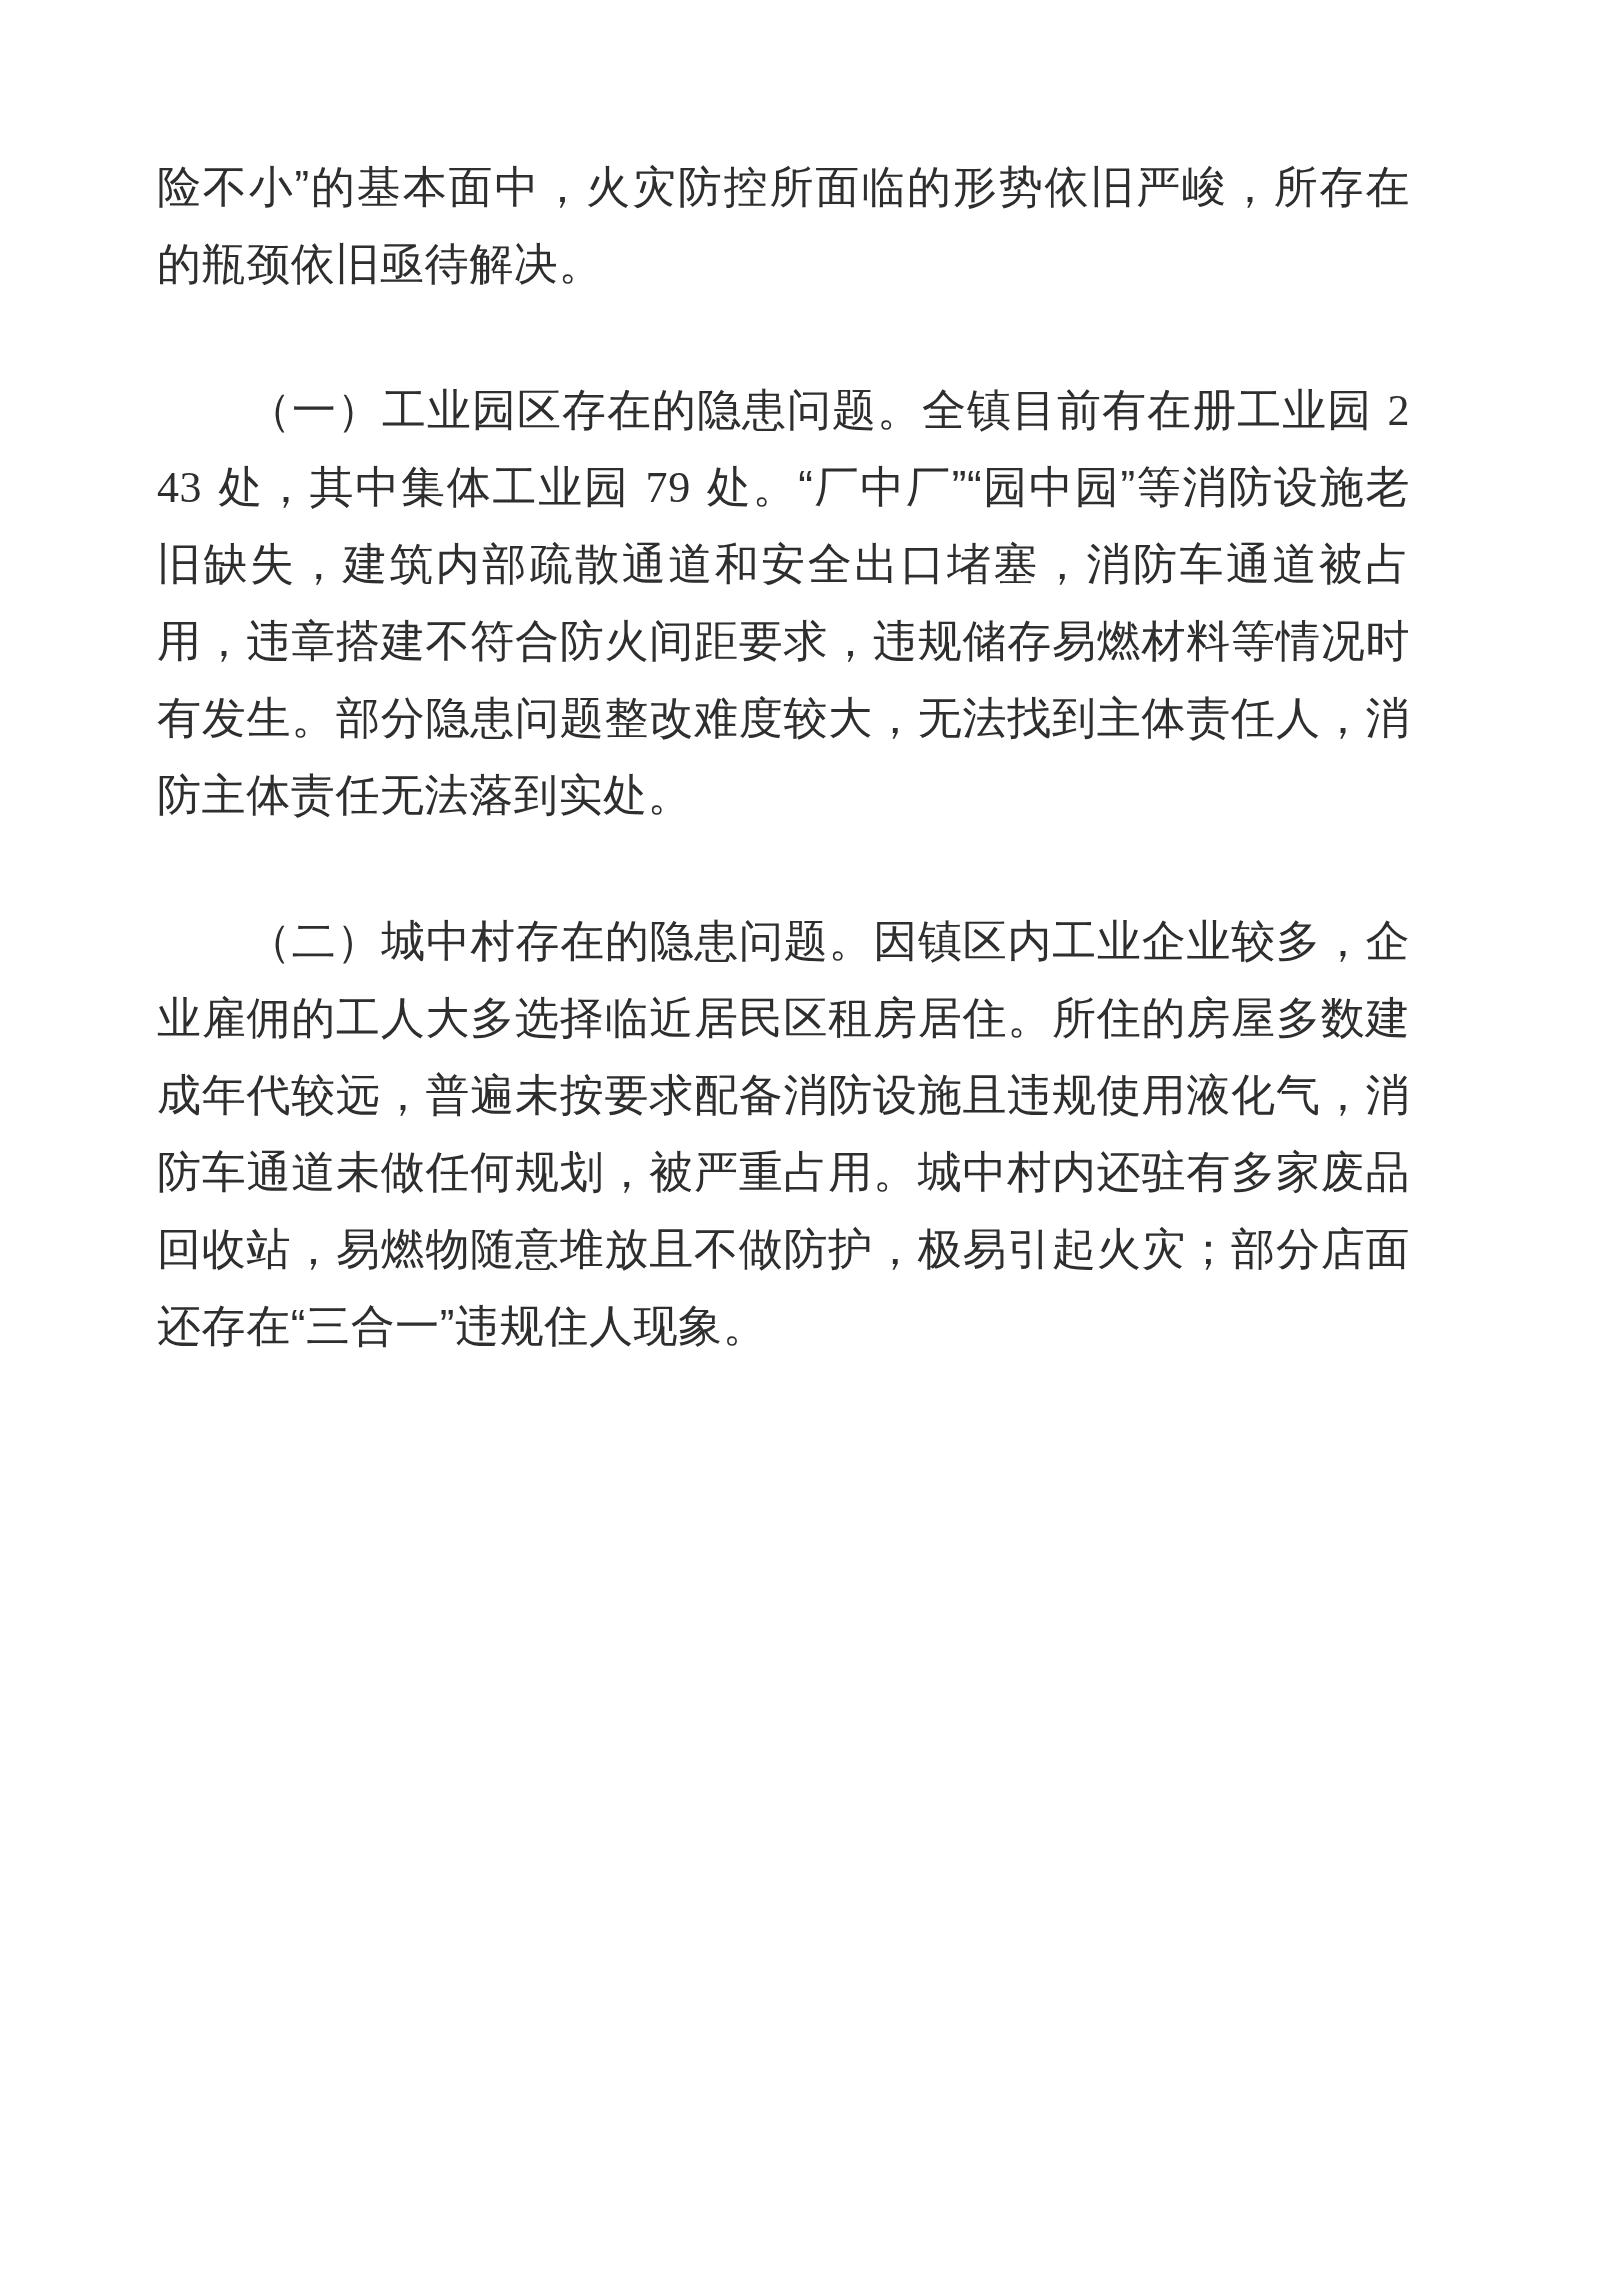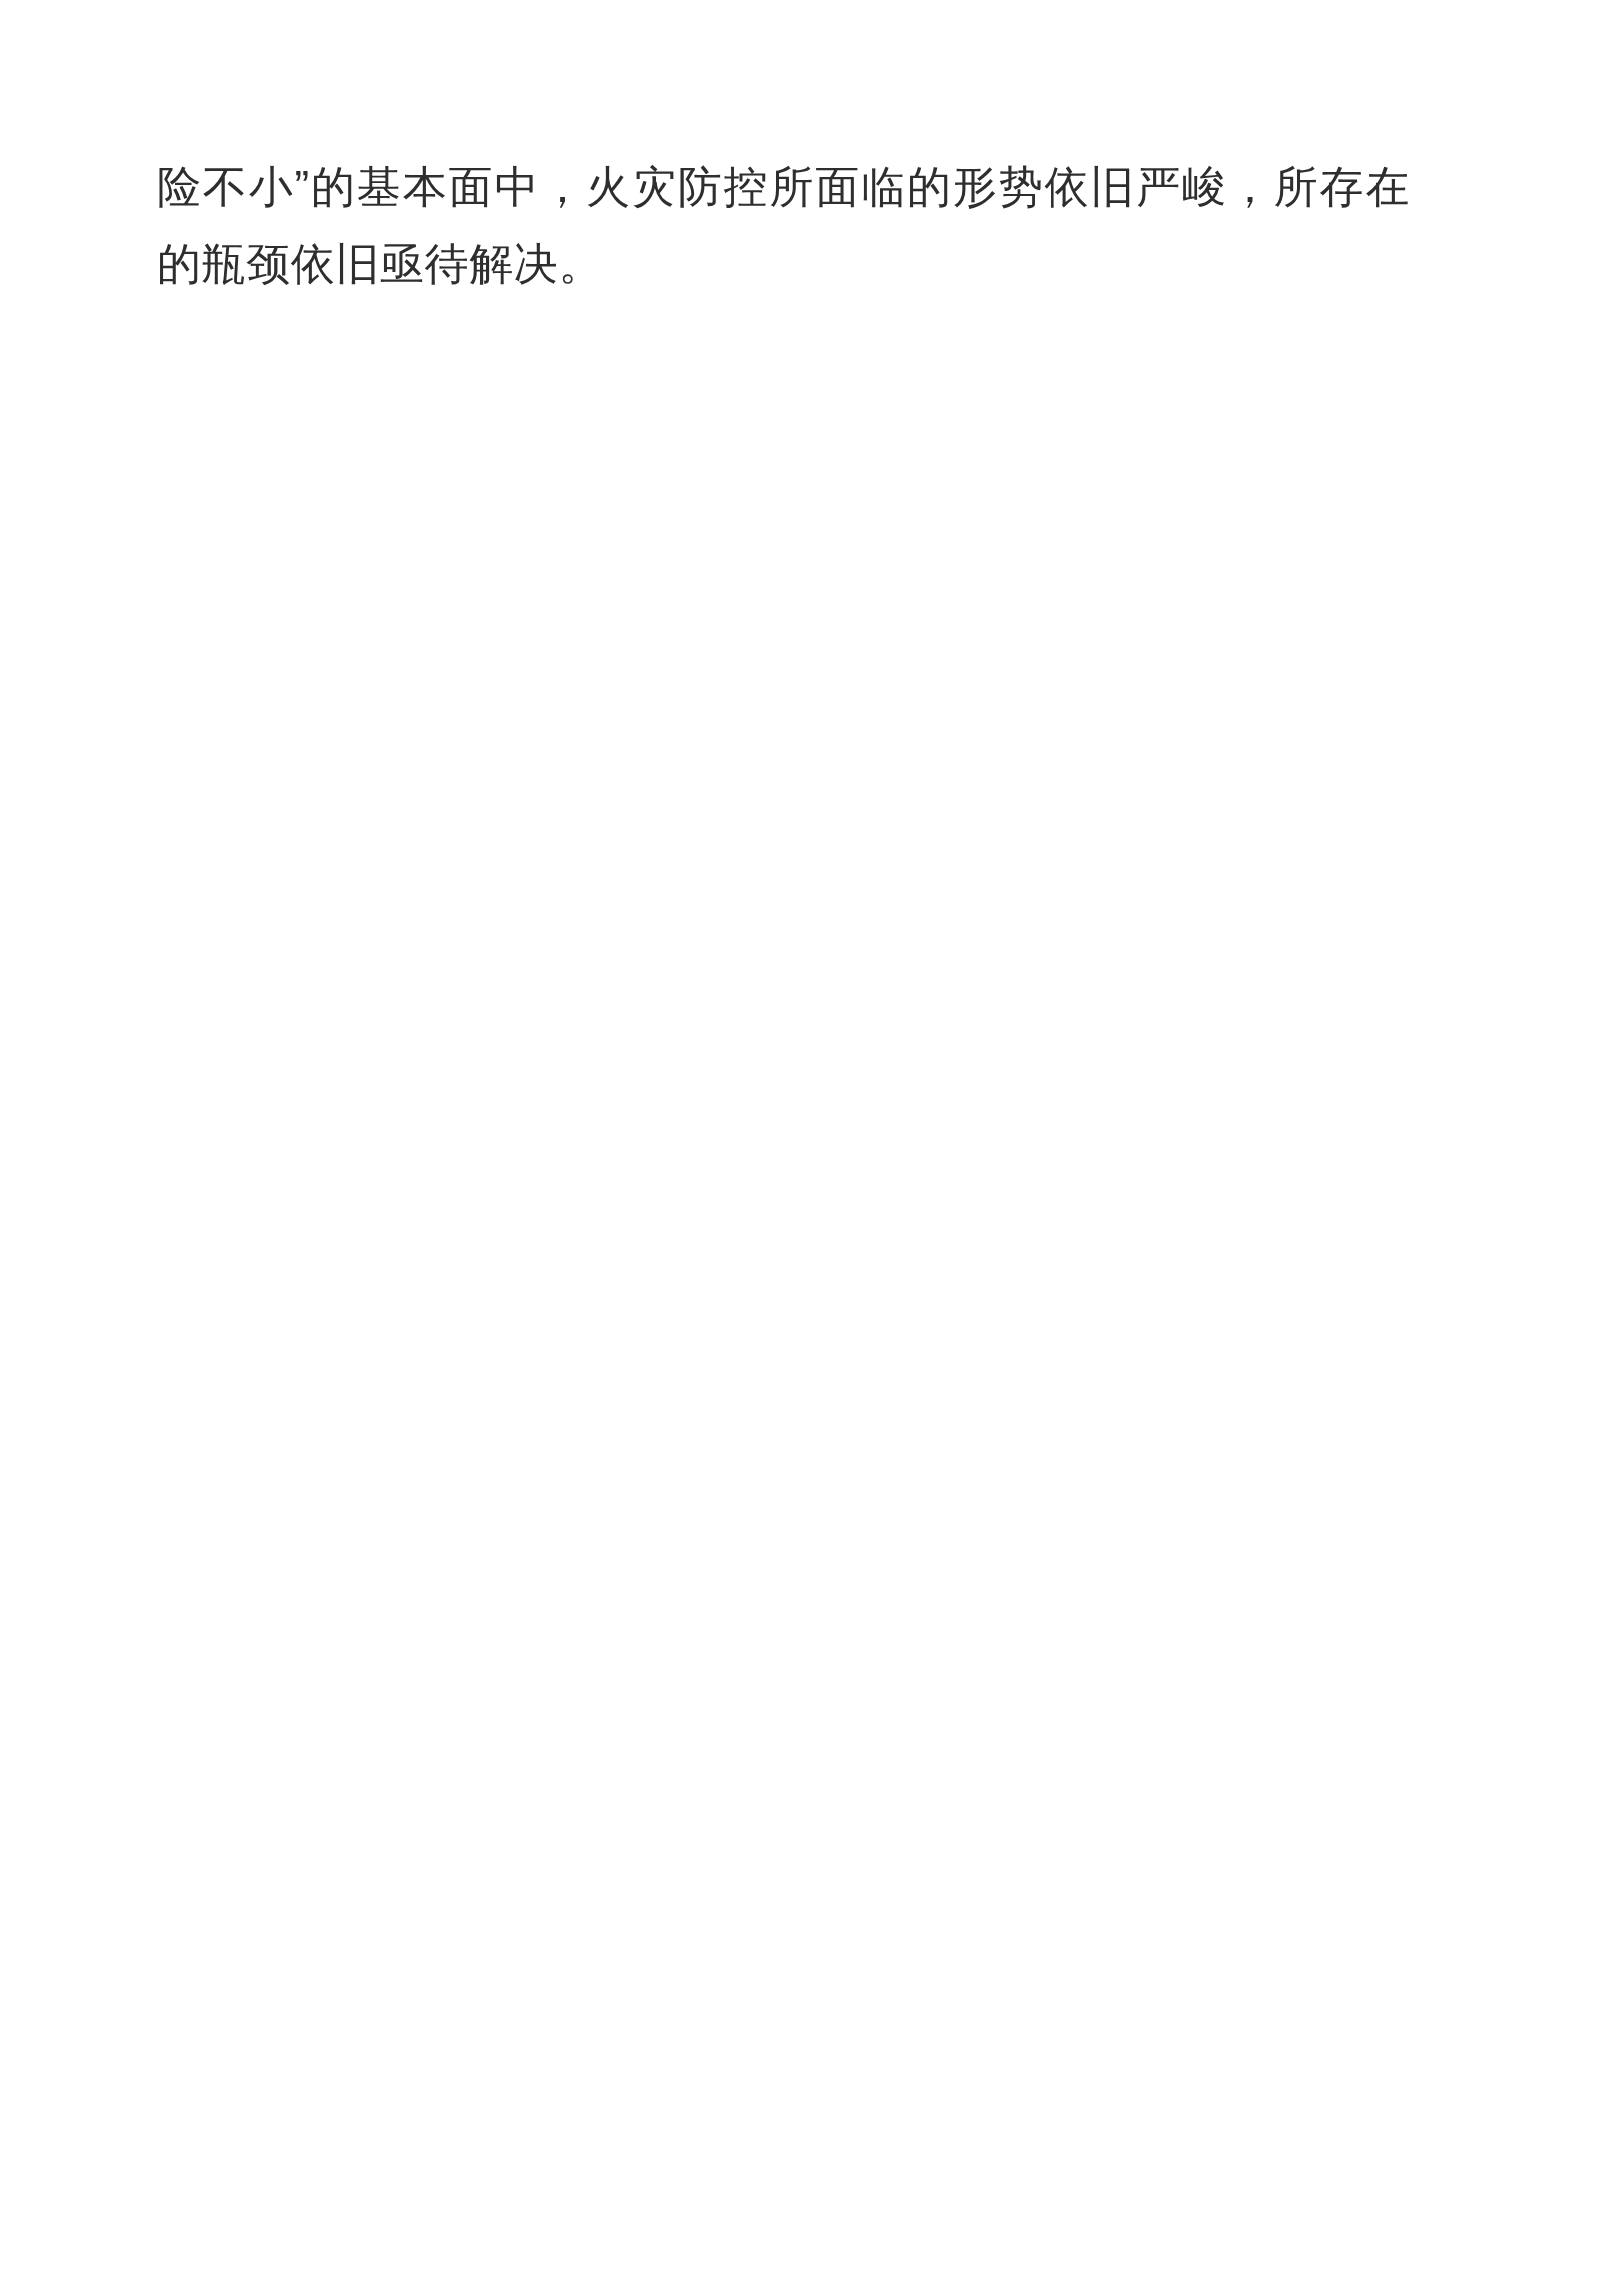--- a/index.html
+++ b/index.html
@@ -56,18 +56,20 @@
 </style>
 </head>
 <body>
 
 <div class="page">
   <div class="doc-body">
 
     <p class="para"><span class="cjk">险不小”的基本面中，火灾防控所面临的形势依旧严峻，所存在的瓶颈依旧亟待解决。</span></p>
 
 
+    <p class="para indent gap-top-2"><span class="cjk">（一）工业园区存在的隐患问题。全镇目前有在册工业园 </span><span class="num">243</span><span class="cjk"> 处，其中集体工业园 </span><span class="num">79</span><span class="cjk"> 处。“厂中厂”“园中园”等消防设施老旧缺失，建筑内部疏散通道和安全出口堵塞，消防车通道被占用，违章搭建不符合防火间距要求，违规储存易燃材料等情况时有发生。部分隐患问题整改难度较大，无法找到主体责任人，消防主体责任无法落到实处。</span></p>
 
+    <p class="para indent gap-top-2"><span class="cjk">（二）城中村存在的隐患问题。因镇区内工业企业较多，企业雇佣的工人大多选择临近居民区租房居住。所住的房屋多数建成年代较远，普遍未按要求配备消防设施且违规使用液化气，消防车通道未做任何规划，被严重占用。城中村内还驻有多家废品回收站，易燃物随意堆放且不做防护，极易引起火灾；部分店面还存在“三合一”违规住人现象。</span></p>
 
 
   </div>
 </div>
 
 
 </body></html>

